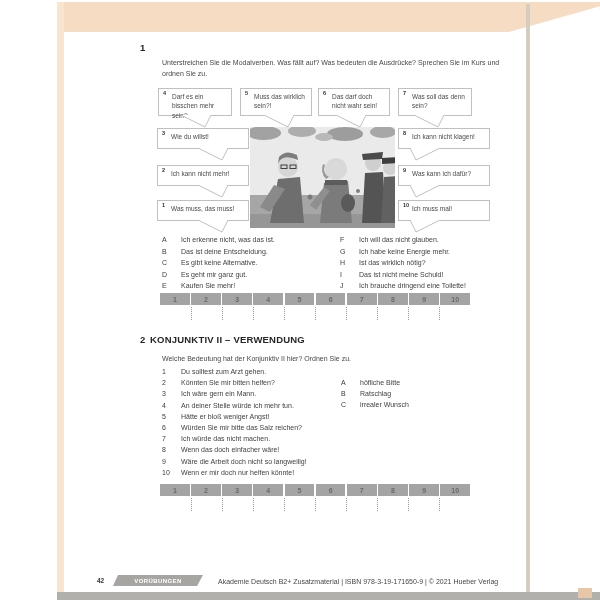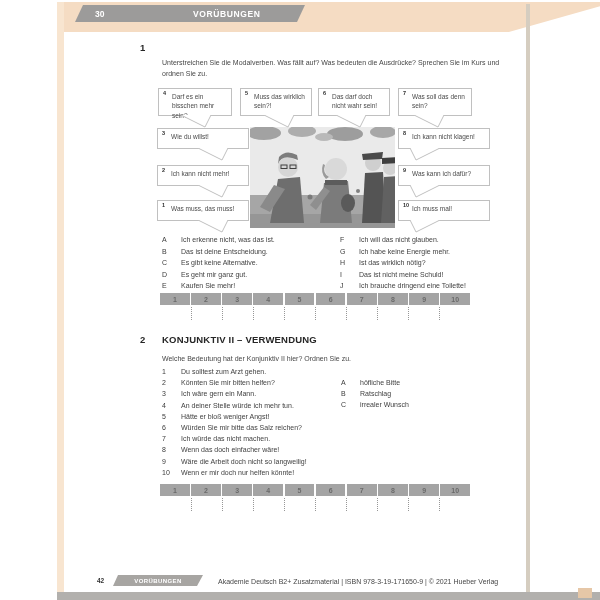--- a/index.html
+++ b/index.html
@@ -53,24 +53,20 @@
 </style>
 </head>
 <body>
 
 <div class="stage">
 
   <div class="left-strip"></div>
   <div class="top-band"></div>
   <div class="right-edge"></div>
 
-  <div class="header-bar">
-    <span class="hdr-num">30</span>
-    <span class="hdr-title">VORÜBUNGEN</span>
-  </div>
 
   <span class="ex-num" style="left:140px;top:42px">1</span>
   <div class="instr" style="left:162px;top:57px;width:356px">Unterstreichen Sie die Modalverben. Was fällt auf? Was bedeuten die Ausdrücke? Sprechen Sie im Kurs und ordnen Sie zu.</div>
 
   <div class="bubble" style="left:158px;top:88px;width:74px;height:28px">
     <span class="bnum">4</span>
     <span>Darf es ein bisschen mehr sein?</span>
     <svg class="tail" style="left:28%" viewBox="0 0 40 13">
         <path d="M2,0 L26,12 L32,0"></path>
       </svg>
@@ -238,21 +234,21 @@
     <span class="dot" style="left:93px"></span>
     <span class="dot" style="left:124px"></span>
     <span class="dot" style="left:155px"></span>
     <span class="dot" style="left:186px"></span>
     <span class="dot" style="left:217px"></span>
     <span class="dot" style="left:248px"></span>
     <span class="dot" style="left:279px"></span>
   </div>
 
   <span class="ex-num" style="left:140px;top:334px">2</span>
-  <span class="ex-title" style="left:162px;top:334px">KONJUNKTIV II – VERWENDUNG</span>
+  <span class="ex-title" style="left:150px;top:334px">KONJUNKTIV II – VERWENDUNG</span>
   <div class="instr" style="left:162px;top:353px;width:356px">Welche Bedeutung hat der Konjunktiv II hier? Ordnen Sie zu.</div>
 
   <div class="opt-col" style="left:162px;top:368px;width:200px">
     <div class="opt-row ex2-row">
         <span class="opt-letter">1</span>
         <span>Du solltest zum Arzt gehen.</span>
       </div>
     <div class="opt-row ex2-row">
         <span class="opt-letter">2</span>
         <span>Könnten Sie mir bitten helfen?</span>

